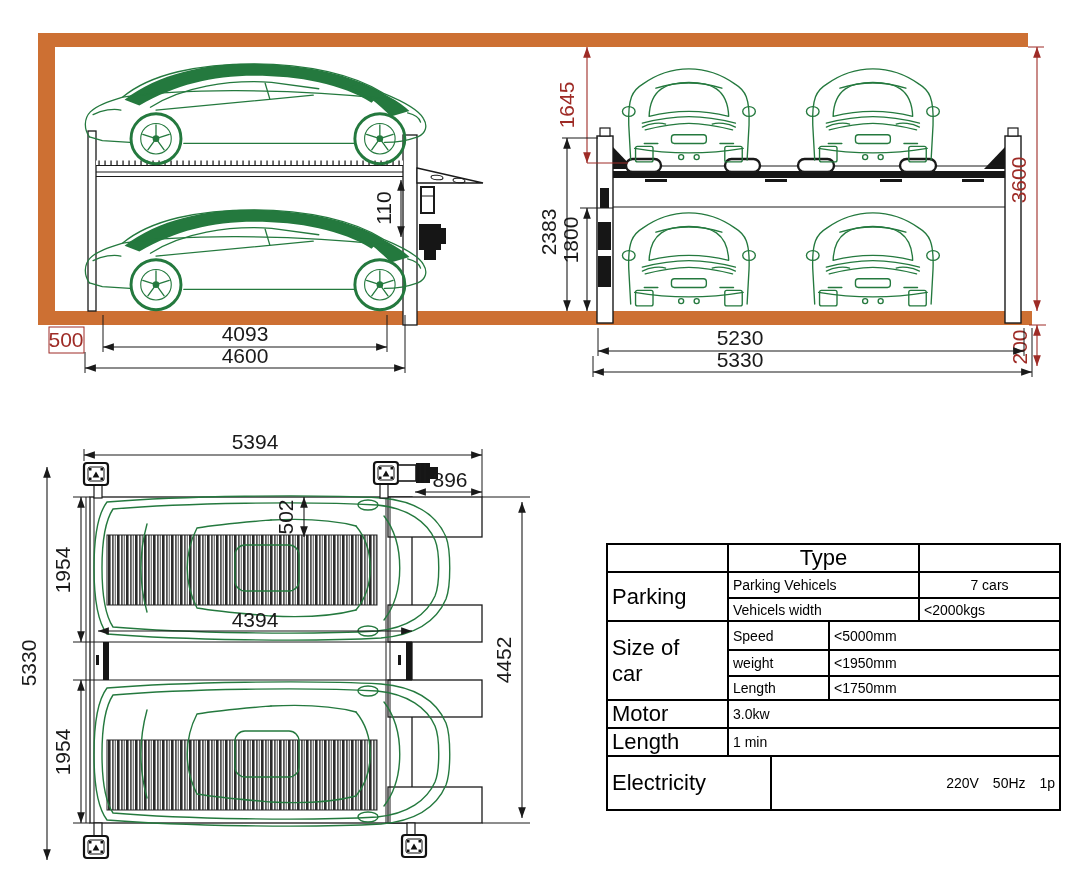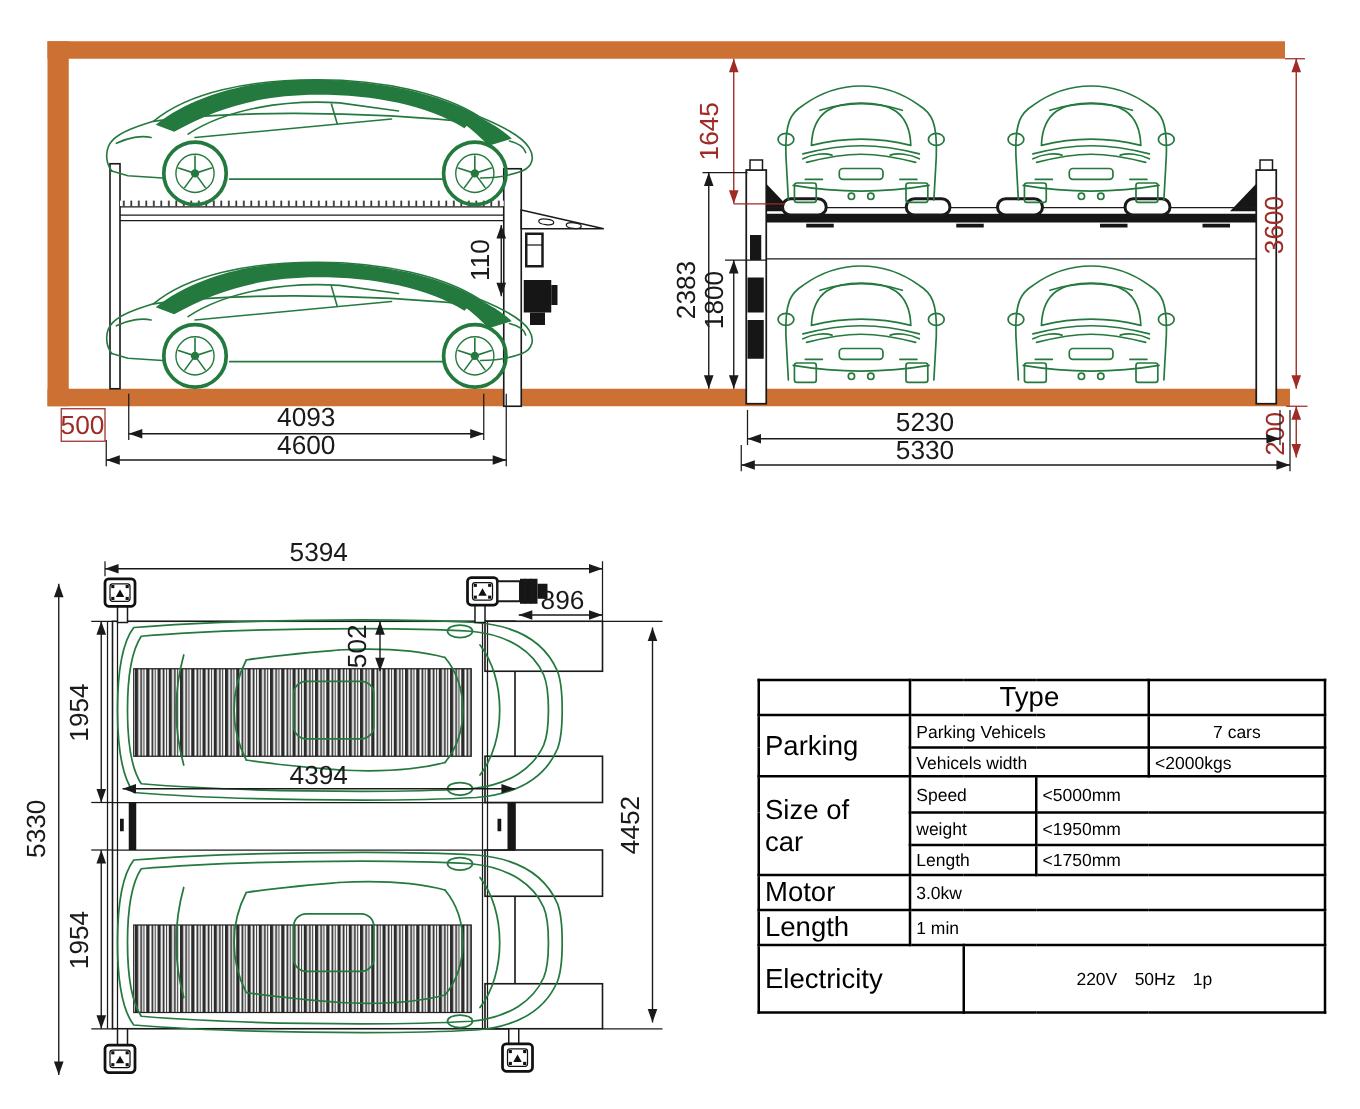--- a/index.html
+++ b/index.html
@@ -21,21 +21,21 @@
   .extR{stroke:#9e2b26;stroke-width:1;fill:none;}
   .dt{font-family:"Liberation Sans",sans-serif;font-size:21px;fill:#1a1a1a;}
   .dtR{fill:#9e2b26;}
   
   .spec{position:absolute;left:606px;top:543px;width:453px;height:262px;border-collapse:collapse;
         table-layout:fixed;background:#fff;color:#000;}
   .spec td{border:2px solid #000;padding:0 4px;font-size:14px;overflow:hidden;vertical-align:middle;}
   .spec td.big{font-size:22px;}
   .spec td.ctr{text-align:center;}
   .spec td.prewrap{white-space:pre-line;line-height:1.15;}
-  .spec td.ws{word-spacing:10px;}
+  .spec td.ws{word-spacing:10px;text-align:right;}
 </style>
 </head>
 <body>
 
 <div class="stage">
 
 <svg id="topSvg" width="1088" height="400" viewBox="0 0 1088 400">
   <defs>
     <marker id="aeK" viewBox="0 0 10 8" refX="9.3" refY="4" markerWidth="11" markerHeight="8.5" orient="auto">
       <path d="M0,0.7 9.3,4 0,7.3 Z" fill="#1a1a1a"></path>

